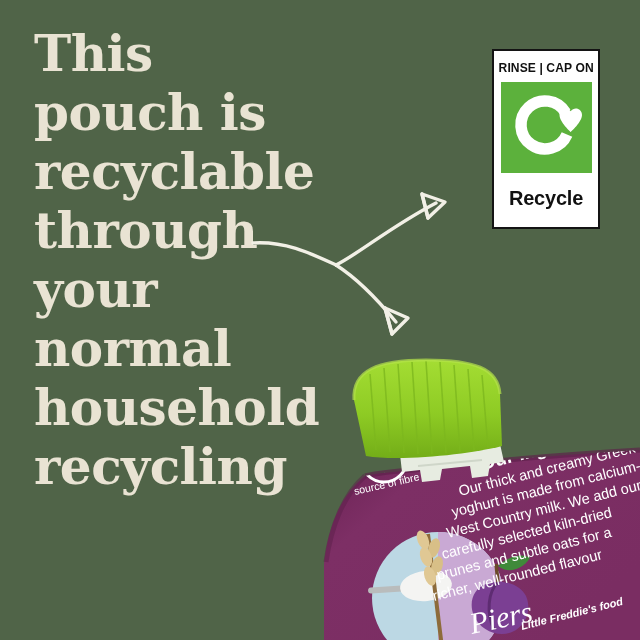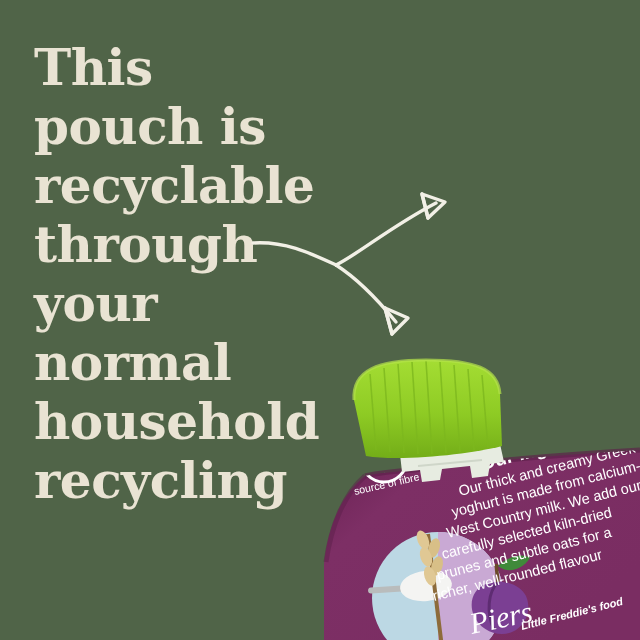--- a/index.html
+++ b/index.html
@@ -13,21 +13,21 @@
     height: 640px;
     overflow: hidden;
     background: #506448;
     font-family: "Liberation Serif", serif;
   }
 
   
   #headline {
     position: absolute;
     left: 34px;
-    top: 38px;
+    top: 24px;
     width: 330px;
     color: #e9e3d3;
     font-family: "DejaVu Serif", "Liberation Serif", serif;
     font-weight: 700;
     font-size: 50px;
     line-height: 59px;
     letter-spacing: -0.5px;
     white-space: pre-line;
   }
 
@@ -107,20 +107,35 @@
 
   <div id="headline">This
 pouch is
 recyclable
 through
 your
 normal
 household
 recycling</div>
 
+  <div id="recycle-label">
+    <div id="rinse-cap-on">RINSE | CAP ON</div>
+
+    <div id="recycle-green-box">
+      <svg viewBox="0 0 91 91">
+
+        <path d="M64.5 30.5 A24 24 0 1 0 66 52.5" fill="none" stroke="#ffffff" stroke-width="11.5" stroke-linecap="butt"></path>
+
+        <path d="M58.5 33 C58.5 26.5 66 24.2 69.7 29.2 C73.4 24.2 81 26.5 81 33
+                 C81 40 69.7 50 69.7 50 C69.7 50 58.5 40 58.5 33 Z" fill="#ffffff"></path>
+      </svg>
+    </div>
+
+    <div id="recycle-word">Recycle</div>
+  </div>
 
   <svg id="arrows" viewBox="0 0 240 175">
     <g fill="none" stroke="#f2f0e6" stroke-width="3.4" stroke-linecap="round">
 
       <path d="M13 68 C45 66 70 78 96 90"></path>
 
       <path d="M96 90 C120 78 150 52 196 28"></path>
 
       <path d="M96 90 C118 104 138 125 156 147"></path>
 

